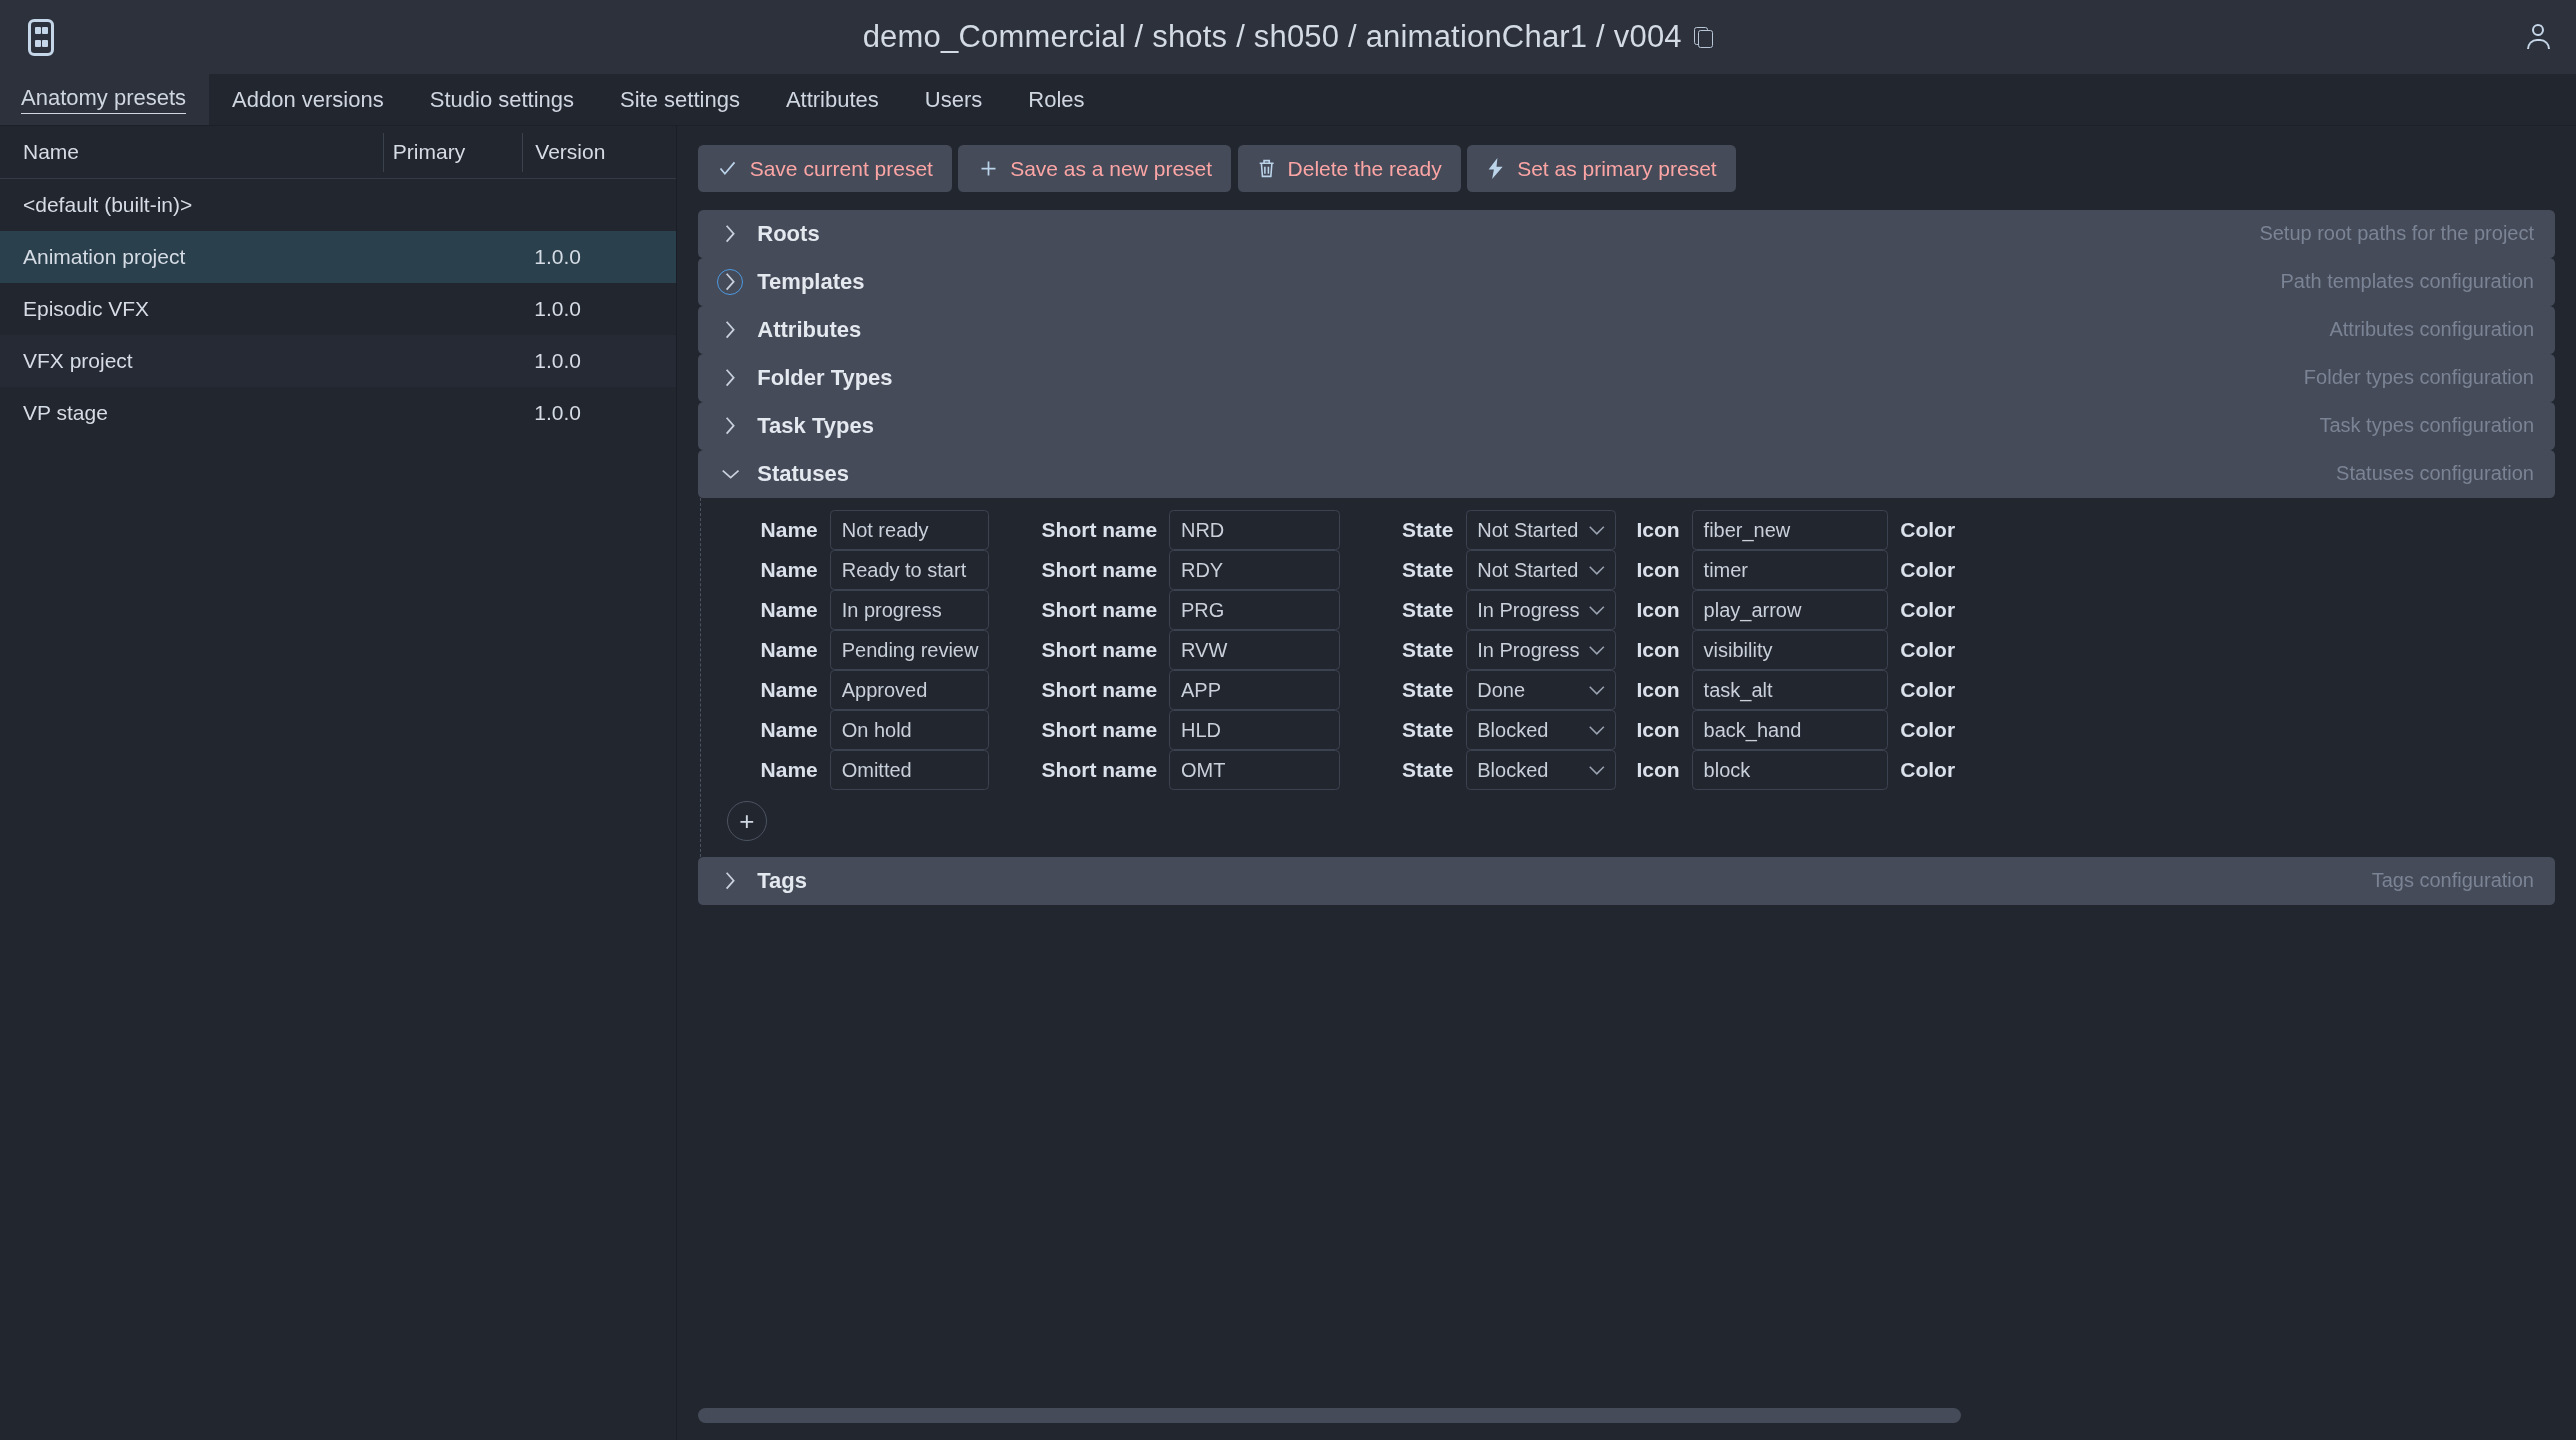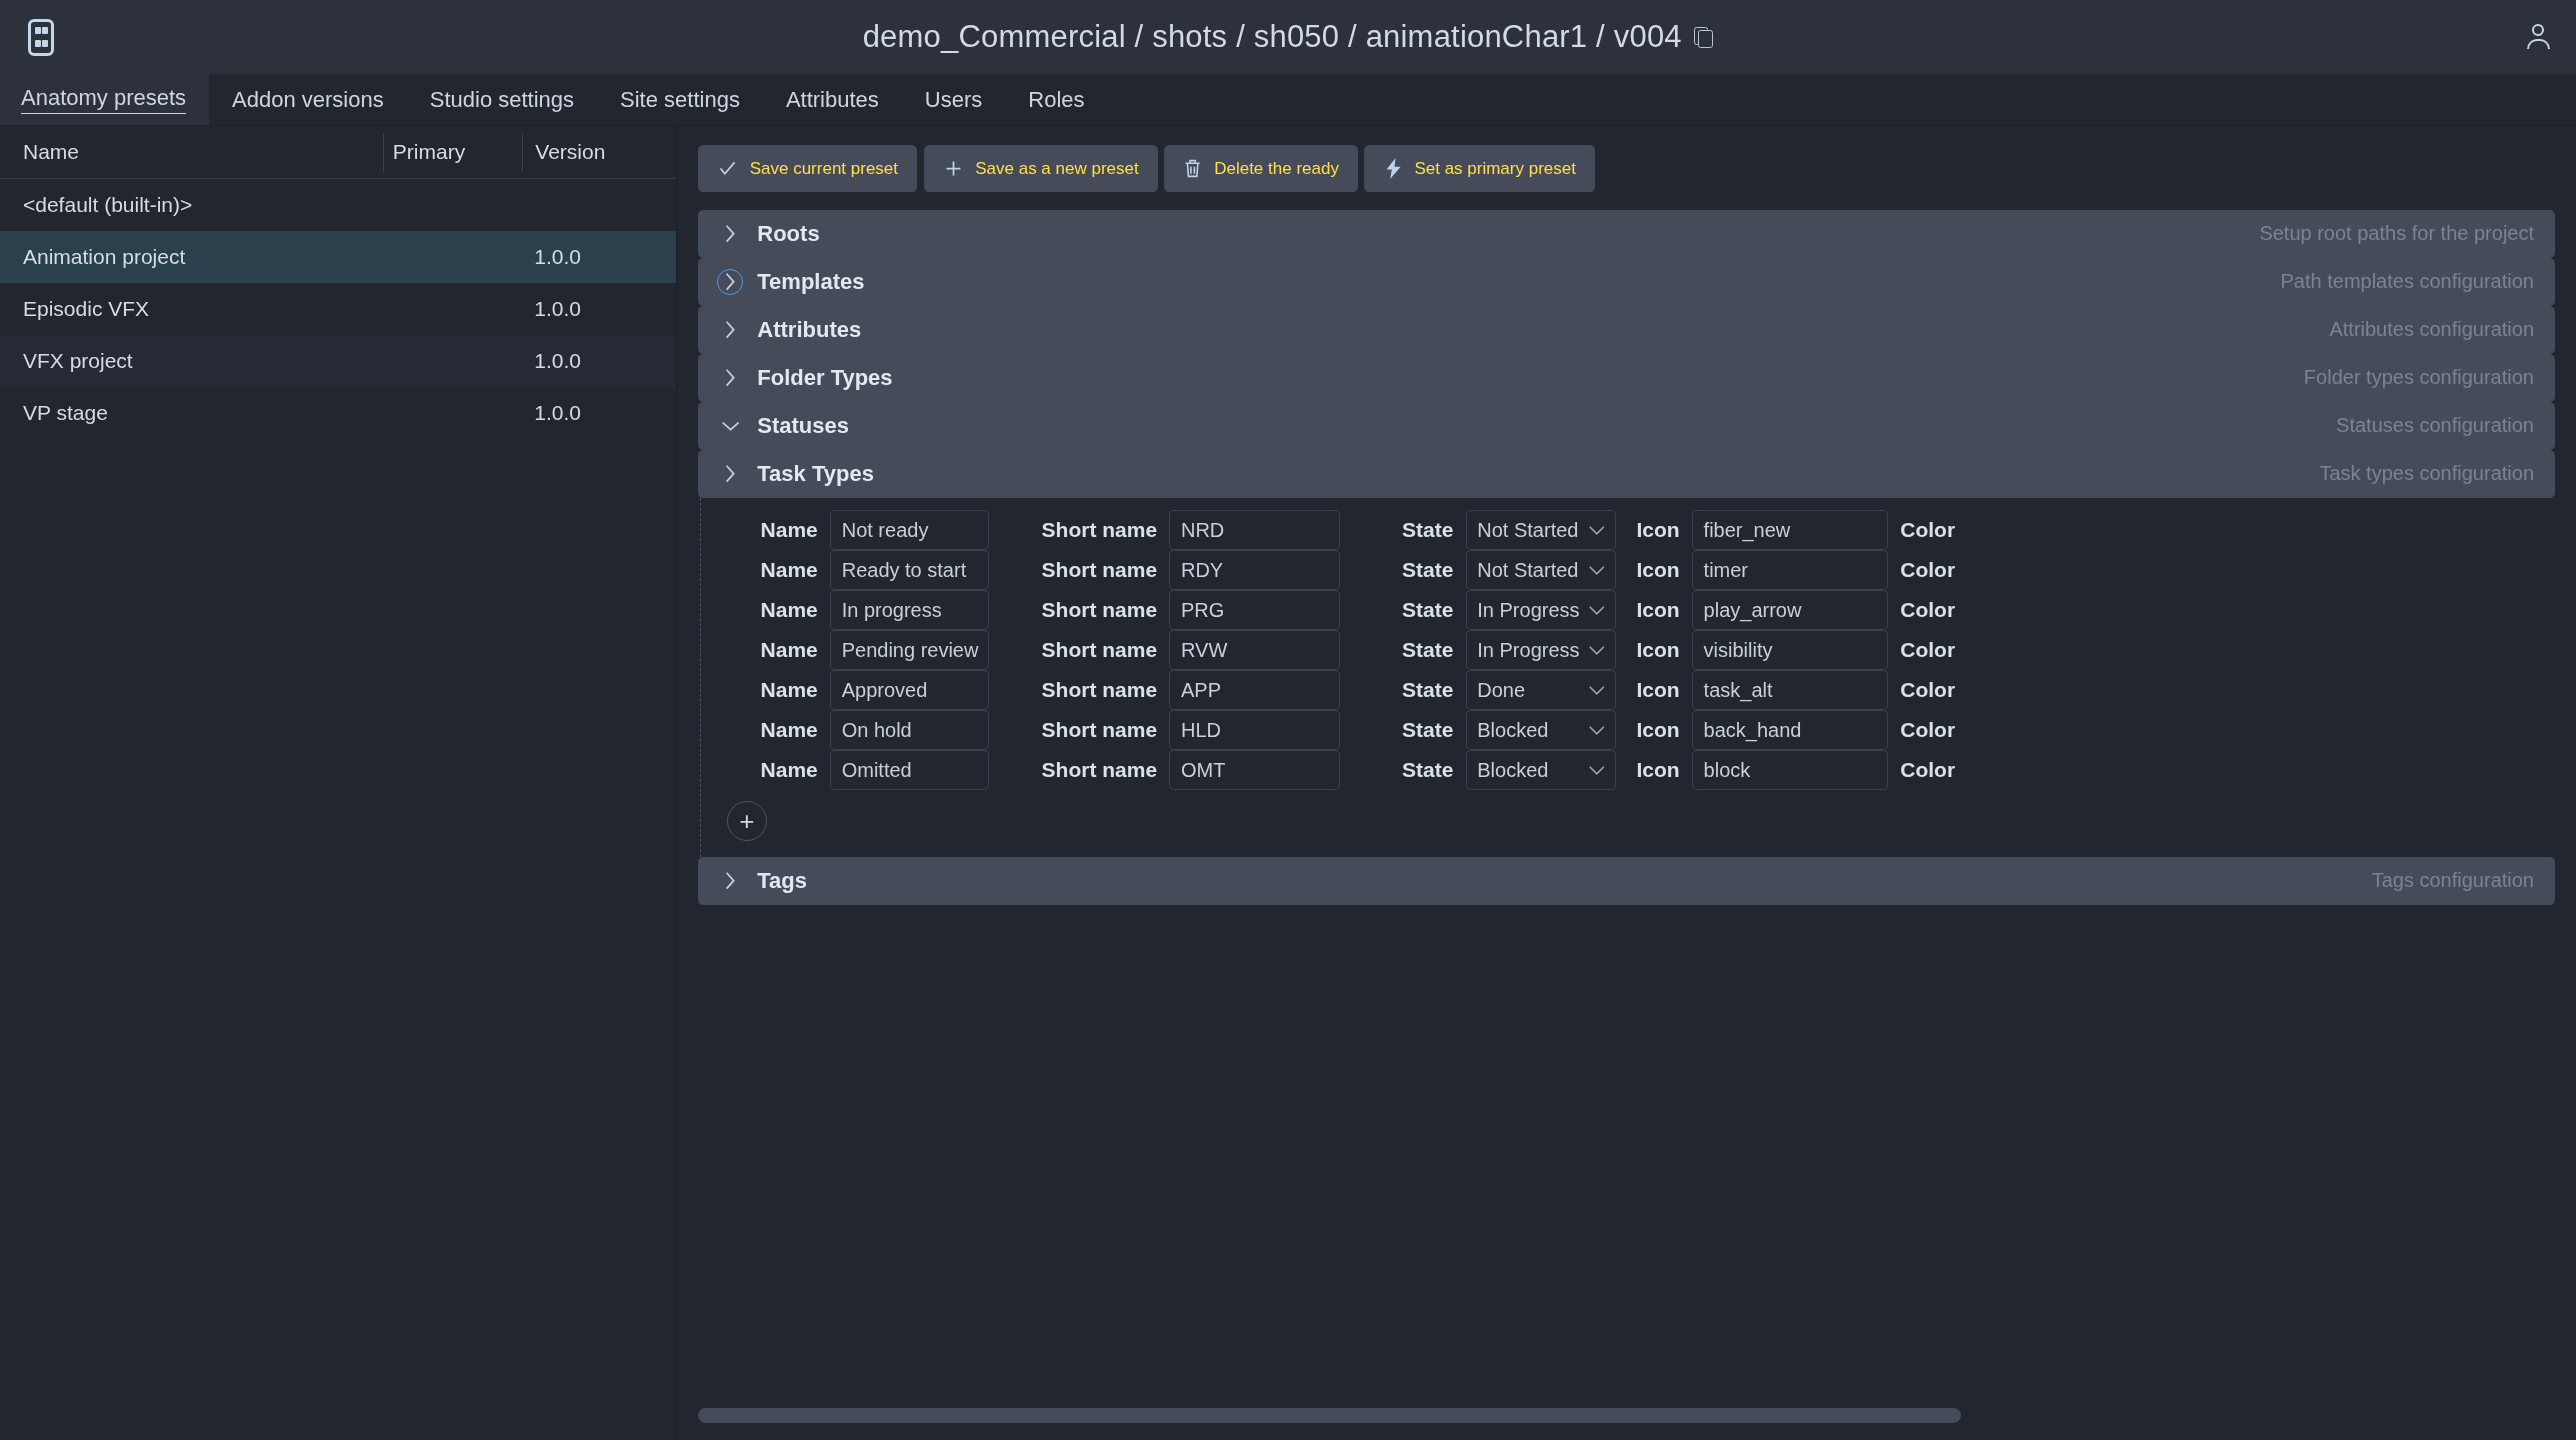--- a/index.html
+++ b/index.html
@@ -162,22 +162,22 @@
   }
   .tb-btn {
     background: #454b59;
     border: none;
     border-radius: 5.3px;
     height: 47px;
     padding: 0 19.3px;
     display: flex;
     align-items: center;
     gap: 11.4px;
-    font-size: 17px;
-    color: #fde047;
+    font-size: 21px;
+    color: #fca5a5;
     font-family: "Liberation Sans", sans-serif;
     cursor: pointer;
     white-space: nowrap;
   }
   .tb-ico { font-size: 21px; color: #bcd4ea; display:flex; align-items:center; }
   .tb-ico svg { display:block; }
 
   
   .acc {
     background: #454b59;
@@ -441,36 +441,36 @@
         <svg width="12.3" height="19.3" viewBox="0 0 14 22" fill="none" stroke="#c9d1dc" stroke-width="2">
             <path d="M3 2l8 9-8 9"></path>
           </svg>
       </span>
       <span class="acc-title">Folder Types</span>
       <span class="acc-sub">Folder types configuration</span>
     </div>
 
     <div class="acc">
       <span class="chev">
+        <svg width="12.3" height="19.3" viewBox="0 0 14 22" fill="none" stroke="#c9d1dc" stroke-width="2">
+            <path d="M3 2l8 9-8 9"></path>
+          </svg>
+      </span>
+      <span class="acc-title">Task Types</span>
+      <span class="acc-sub">Task types configuration</span>
+    </div>
+
+    <div class="acc">
+      <span class="chev">
         <svg width="19.3" height="12.3" viewBox="0 0 22 14" fill="none" stroke="#c9d1dc" stroke-width="2">
             <path d="M2 3l9 8 9-8"></path>
           </svg>
       </span>
       <span class="acc-title">Statuses</span>
       <span class="acc-sub">Statuses configuration</span>
-    </div>
-
-    <div class="acc">
-      <span class="chev">
-        <svg width="12.3" height="19.3" viewBox="0 0 14 22" fill="none" stroke="#c9d1dc" stroke-width="2">
-            <path d="M3 2l8 9-8 9"></path>
-          </svg>
-      </span>
-      <span class="acc-title">Task Types</span>
-      <span class="acc-sub">Task types configuration</span>
     </div>
 
     <div class="statuses-body">
 
       <div class="st-row">
         <span class="st-label lbl-name">Name</span>
         <span class="st-field f-name">Not ready</span>
         <span class="st-label lbl-short">Short name</span>
         <span class="st-field f-short">NRD</span>
         <span class="st-label lbl-state">State</span>

